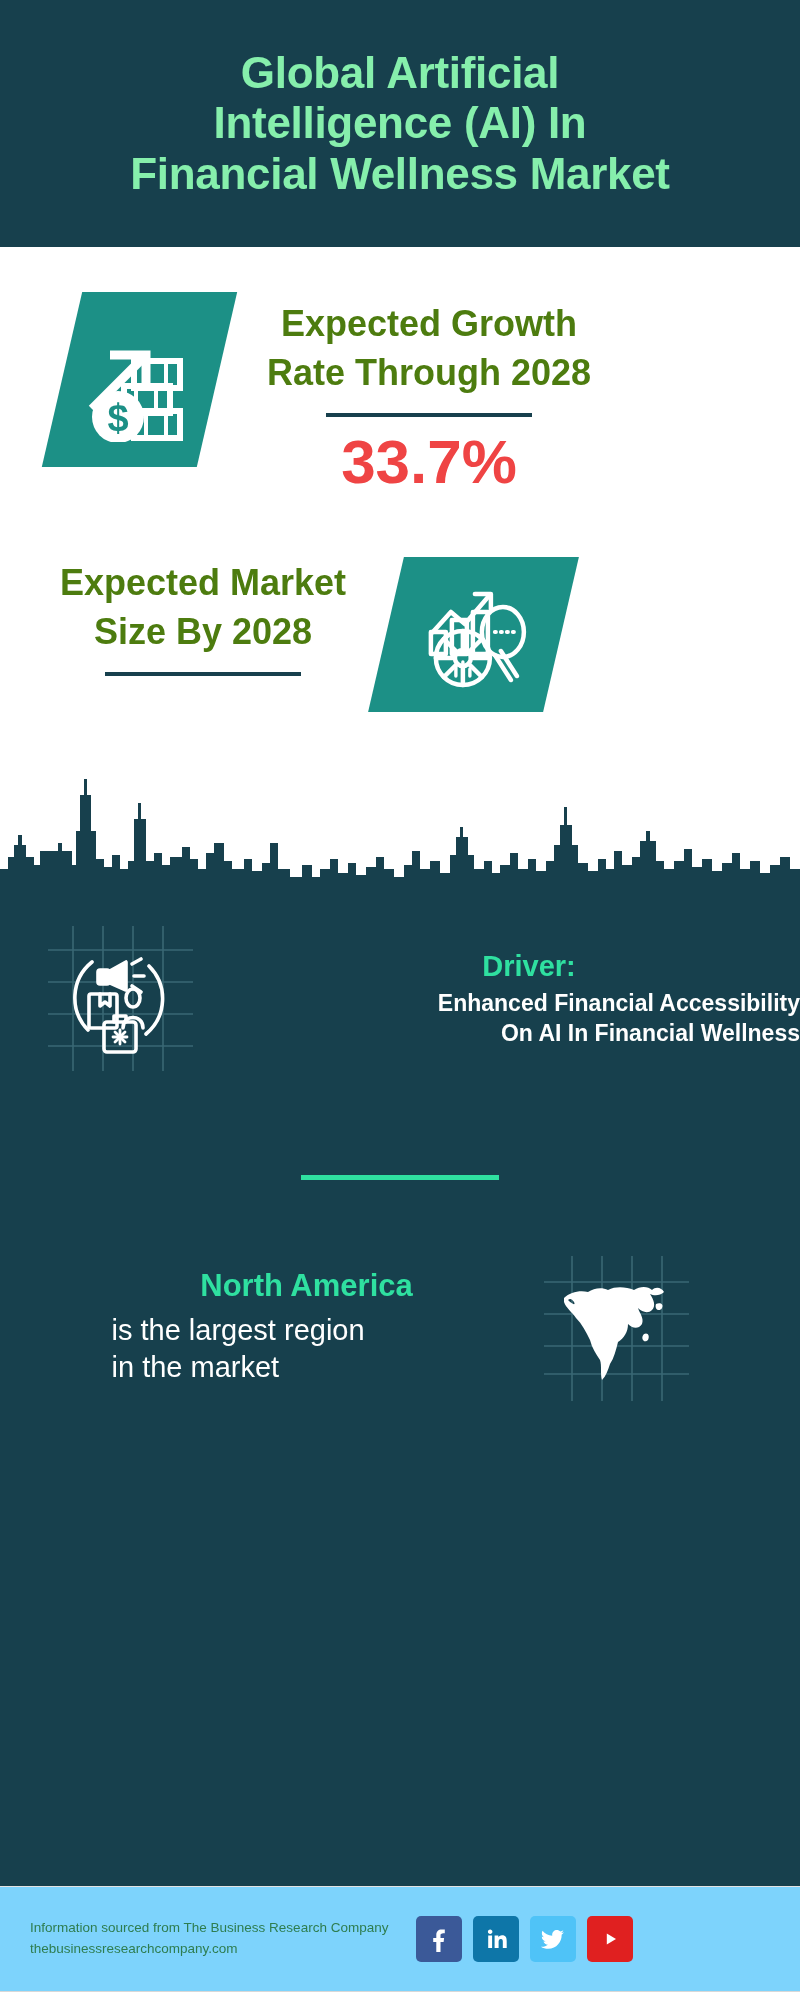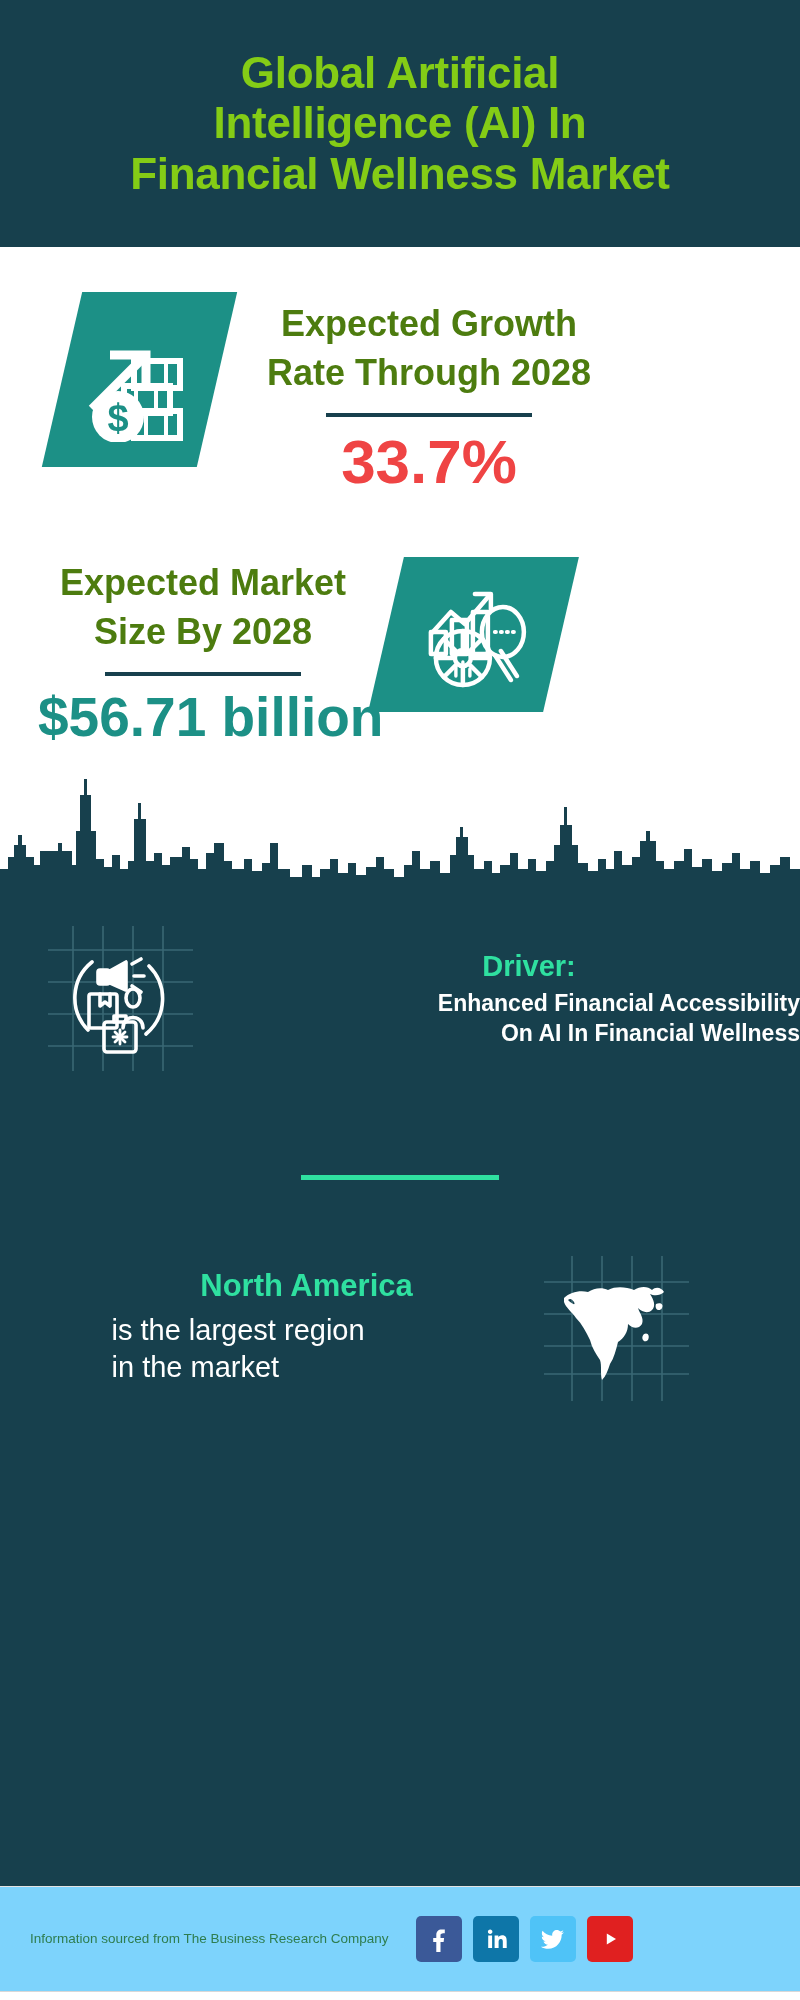--- a/index.html
+++ b/index.html
@@ -14,21 +14,21 @@
   
   .header {
     height:247px;
     background:#17404D;
     display:flex;
     align-items:center;
     justify-content:center;
     padding:0 120px;
   }
   .header h1 {
-    color:#84cc16;
+    color:#86efac;
     font-size:44px;
     font-weight:bold;
     line-height:1.14;
     text-align:center;
     letter-spacing:-0.3px;
   }
 
   
   .white-body {
     position:relative;
@@ -238,21 +238,20 @@
       <div class="rule-dark"></div>
       <div class="kpi-value">33.7%</div>
     </div>
   </div>
 
   <div class="size-block">
     <div class="size-text">
       <div class="kpi-label">Expected Market
 Size By 2028</div>
       <div class="rule-dark"></div>
-      <div class="size-value">$56.71 billion</div>
     </div>
     <div class="size-icon-wrap">
       <div class="para-icon size-icon">
         <svg width="118" height="118" viewBox="0 0 118 118" fill="none" stroke="#fff" stroke-width="4.5" stroke-linecap="round" stroke-linejoin="round">
 
           <polyline points="18,56 36,36 50,48 74,20" fill="none"></polyline>
           <polyline points="60,18 76,18 76,34" fill="none"></polyline>
 
           <rect x="16" y="56" width="15" height="22"></rect>
           <rect x="37" y="44" width="15" height="34"></rect>
@@ -367,20 +366,21 @@
         </g>
         <path fill="#ffffff" d="M20 42 C26 36 36 34 44 36 C50 32 58 31 64 34 C72 30 82 31 90 34 C96 30 104 30 108 34 C112 30 118 32 120 36 C116 40 110 40 106 38 C110 44 112 50 108 54 C104 58 98 56 94 52 C96 58 100 62 98 68 C94 74 88 72 84 68 C84 76 80 82 74 86 C72 94 70 102 66 108 C64 114 62 120 58 124 C56 118 58 110 56 104 C52 98 48 92 46 84 C42 76 38 68 32 62 C28 56 22 52 20 46 Z M24 44 C28 48 32 50 30 46 C28 43 26 42 24 44 Z M112 48 C116 46 120 48 118 52 C116 56 110 54 112 48 Z M100 78 C104 76 106 80 104 84 C100 88 96 82 100 78 Z"></path>
       </svg>
     </div>
   </div>
 </div>
 
 <div class="footer">
   <div class="footer-text">
     <div>Information sourced from The Business Research Company</div>
+    <div>thebusinessresearchcompany.com</div>
   </div>
   <div class="socials">
     <div class="social" style="background:#3B5998">
       <svg width="26" height="26" viewBox="0 0 26 26">
           <path fill="#fff" d="M16.6 7.2h2.2V3.6c-0.4-0.05-1.7-0.17-3.2-0.17-3.2 0-5.3 1.95-5.3 5.54v3.1H7.2v4.05h3.1V26h4.2V16.12h3.1l0.5-4.05h-3.6V9.37c0-1.17 0.32-1.97 2.1-1.97z"></path>
         </svg>
     </div>
     <div class="social" style="background:#0E76A8">
       <svg width="26" height="26" viewBox="0 0 26 26">
           <path fill="#fff" d="M5.2 9.6h3.9V22H5.2V9.6zm1.95-6.2c1.25 0 2.25 1 2.25 2.25S8.4 7.9 7.15 7.9 4.9 6.9 4.9 5.65 5.9 3.4 7.15 3.4zM11.6 9.6h3.73v1.7h0.05c0.52-0.98 1.78-2.02 3.67-2.02 3.92 0 4.65 2.58 4.65 5.94V22h-3.88v-5.9c0-1.41-0.03-3.22-1.96-3.22-1.96 0-2.26 1.53-2.26 3.11V22H11.6V9.6z"></path>

